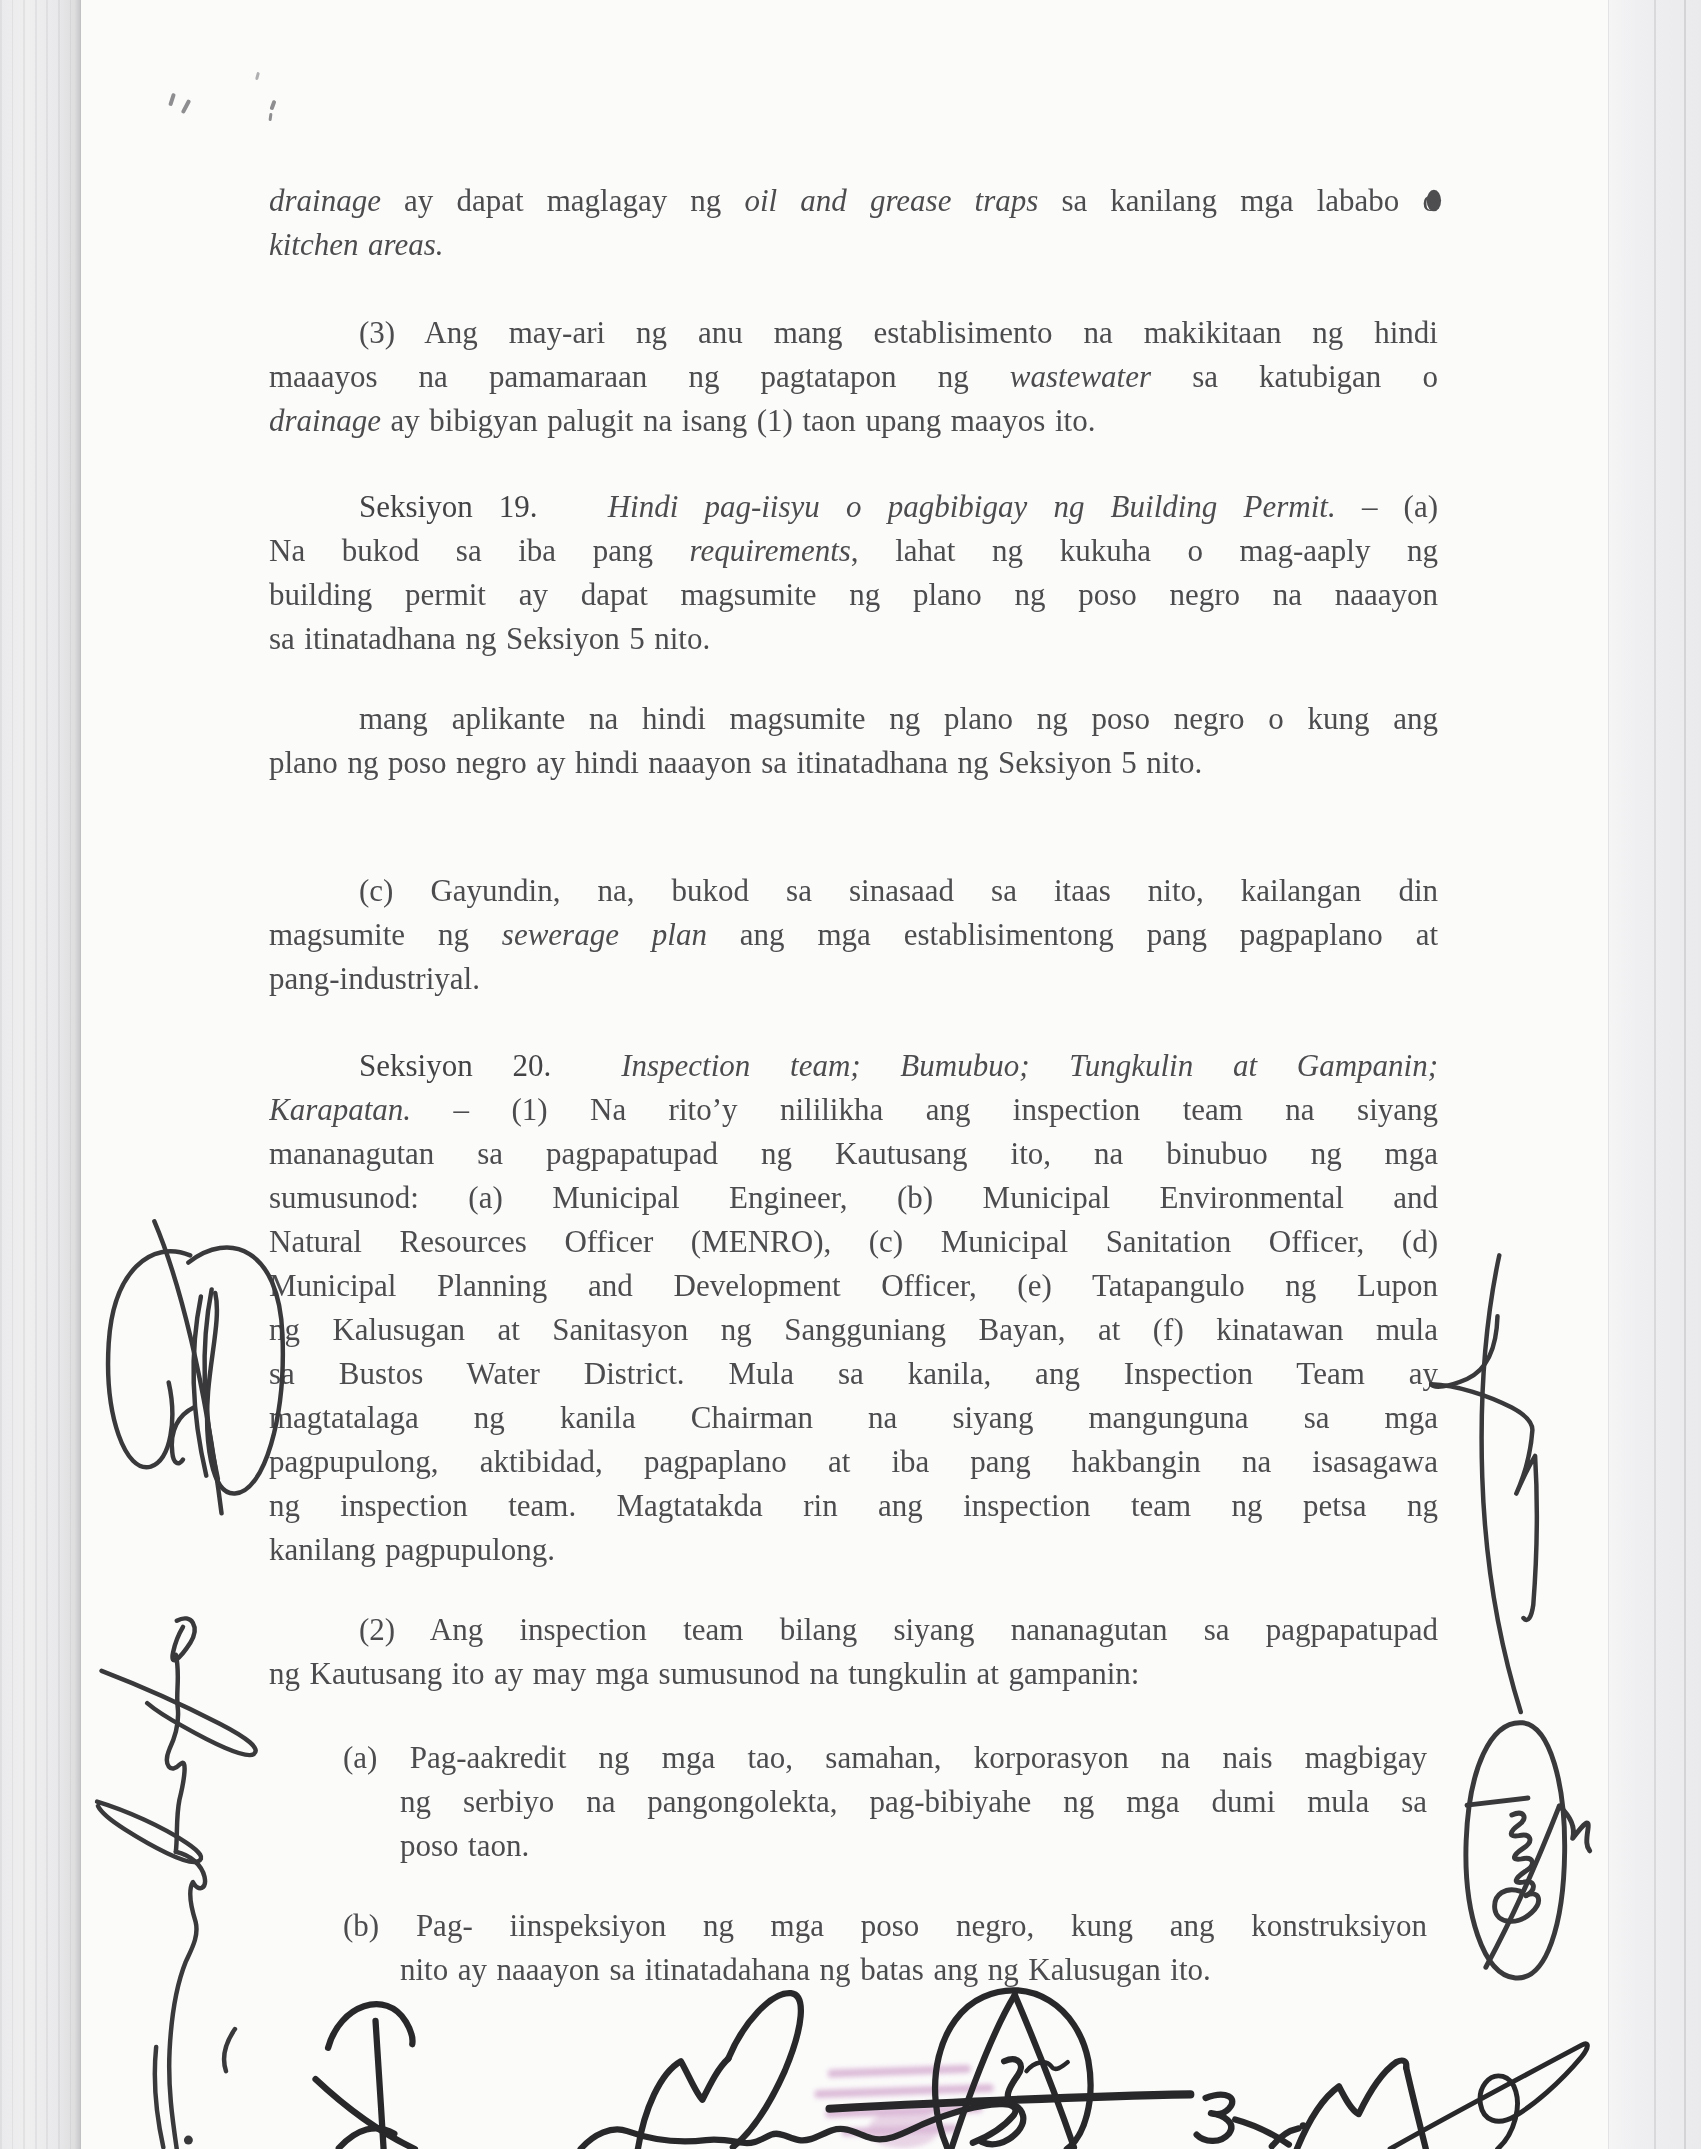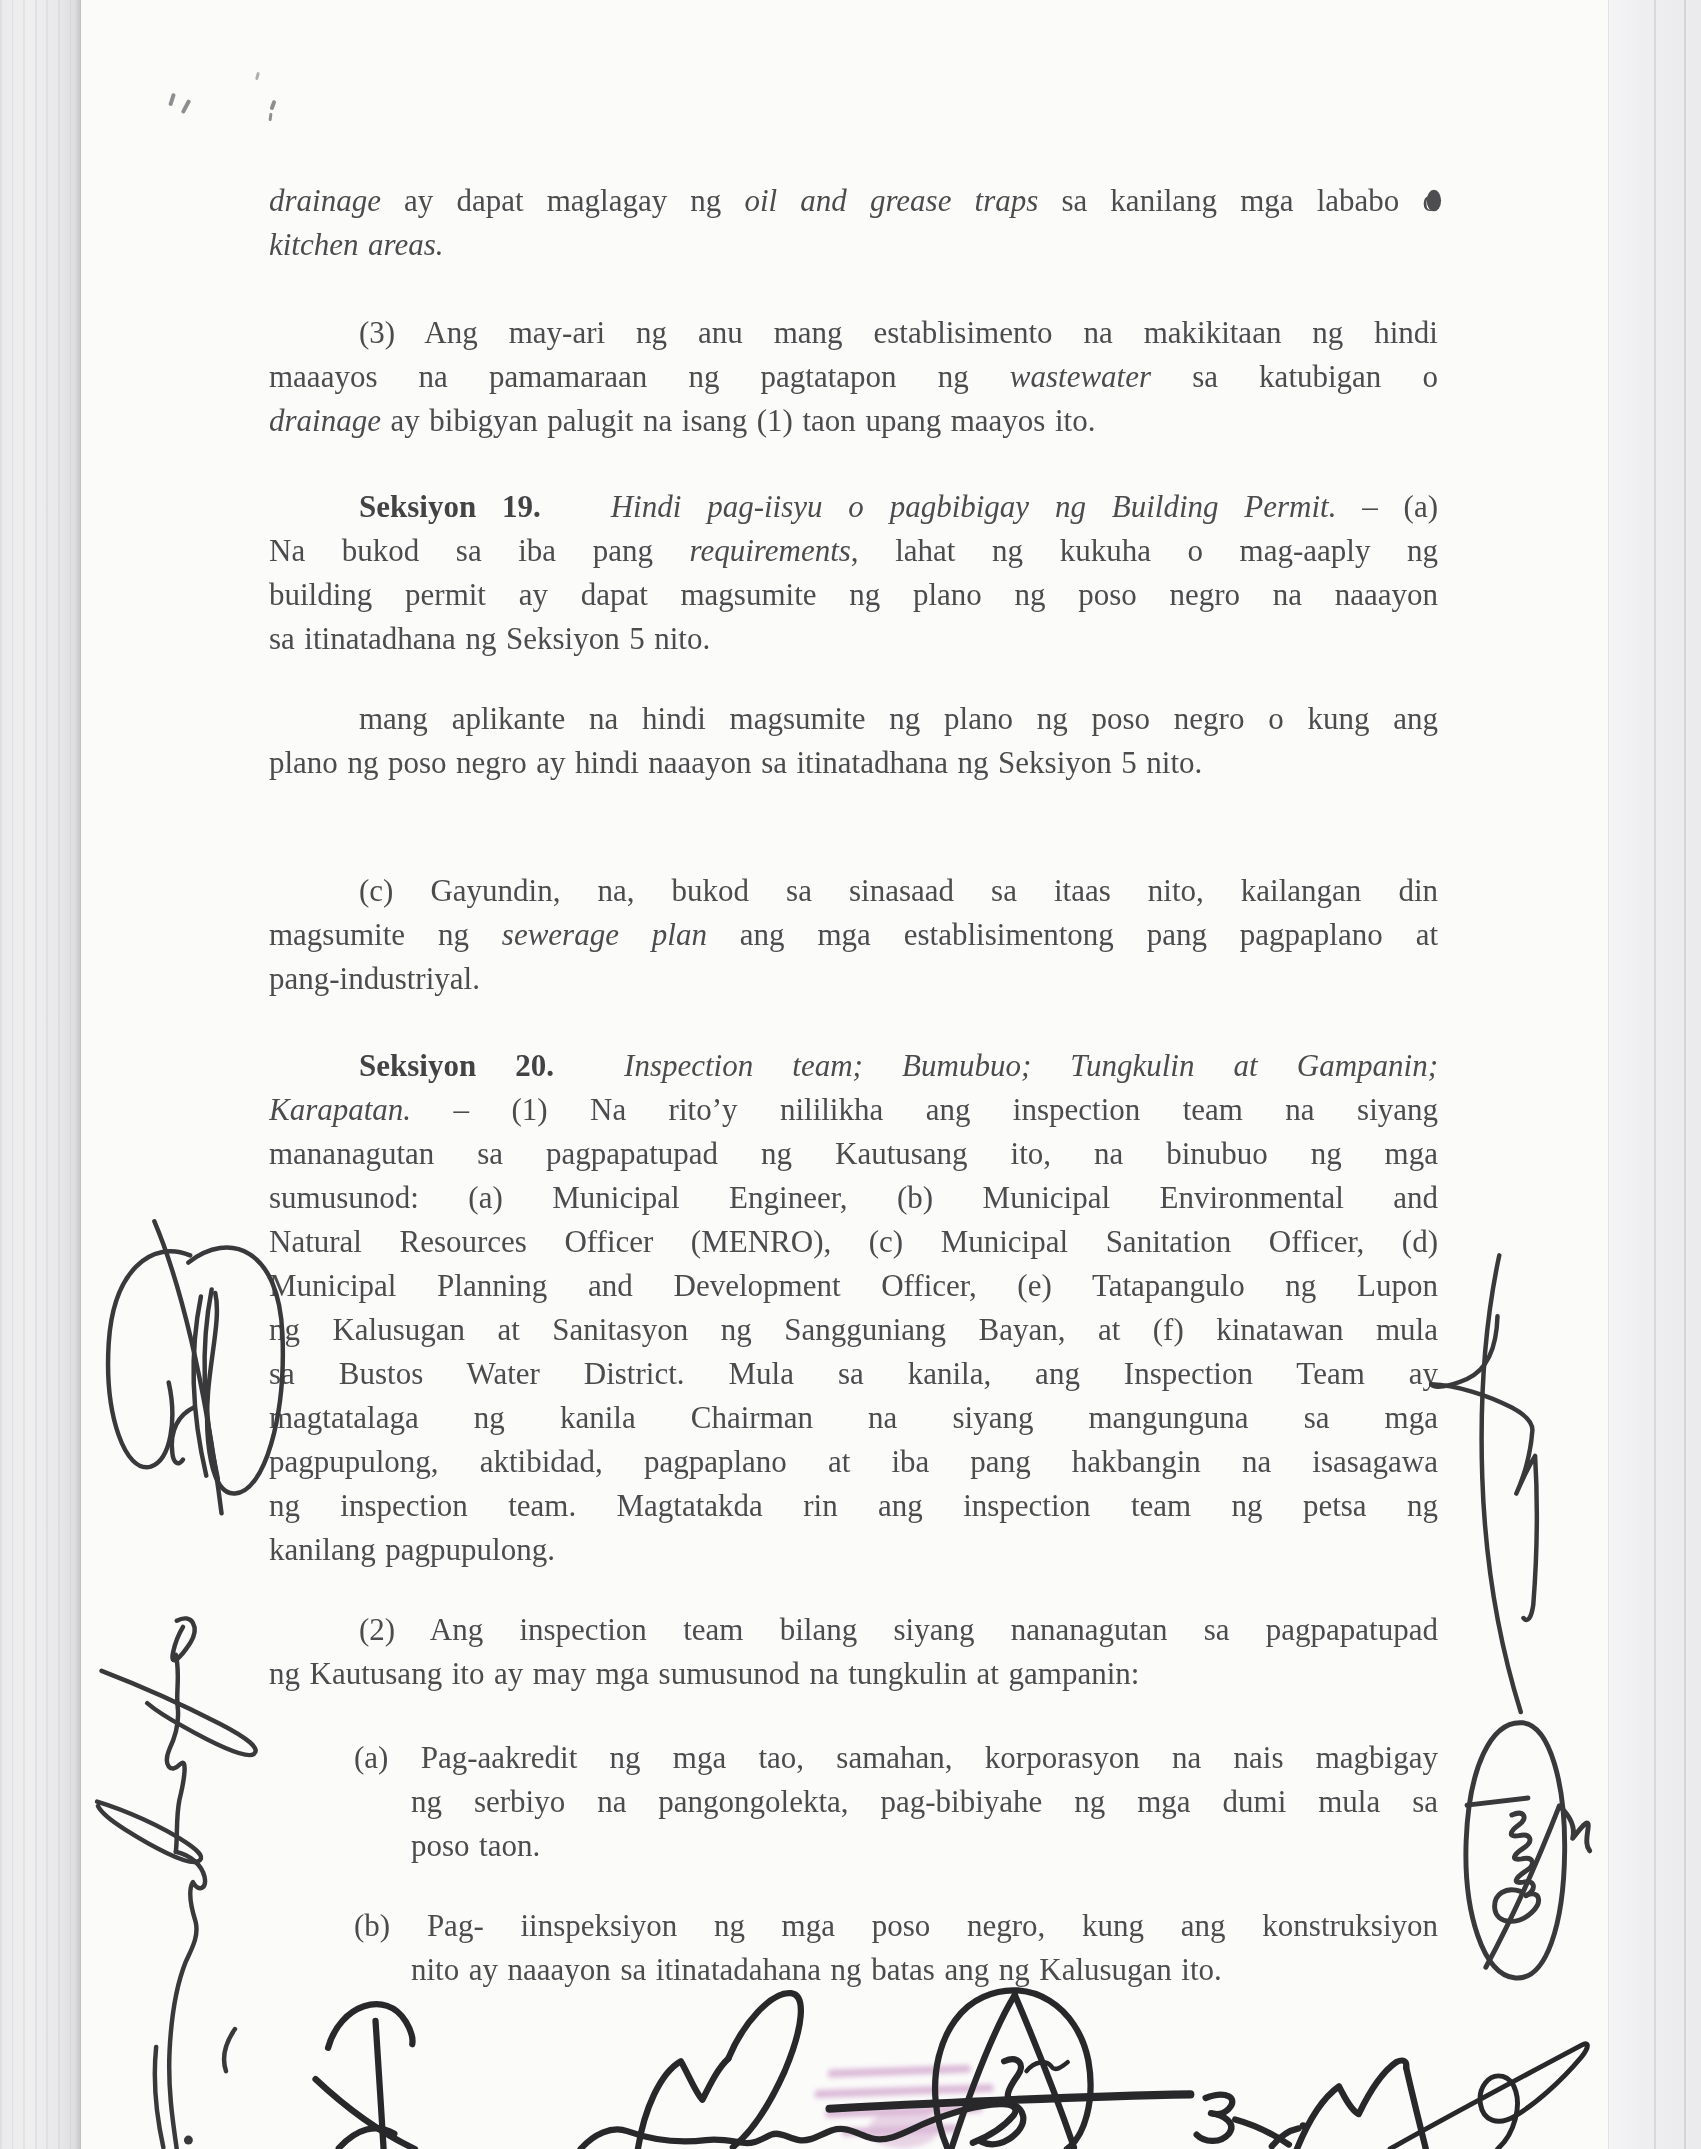--- a/index.html
+++ b/index.html
@@ -23,28 +23,28 @@
     background:linear-gradient(90deg,#f5f5f6 0%,#efeff1 30%,#ededef 60%,#eaeaec 100%);
     border-left:0.9px solid #e3e3e6;
   }
   .vline{position:absolute;top:0;height:2149px;width:1.8px;}
   .vline-a{left:1652px;background:#d9d9dc;}
   .vline-b{left:1683px;background:#d4d4d7;}
 
   
   .doc{position:absolute;left:269px;top:0;width:1169px;height:2149px;color:#4c4b4e;}
   .para{position:absolute;left:0;width:1169px;font-size:31px;word-spacing:1.8px;}
-  .para.item{left:85px;width:1084px;}
+  .para.item{left:74px;width:1084px;}
   .line{height:44px;line-height:44px;overflow:hidden;text-align:left;text-align-last:left;}
   .line.just{text-align:justify;text-align-last:justify;}
   .indent .line:first-child{padding-left:90px;}
   .item .line{padding-left:57px;}
   .item .line:first-child{padding-left:0;}
   .it{font-style:italic;}
-  .bd{font-weight:bold;color:#434245;}
+  .bd{font-weight:normal;color:#434245;}
   .tab{display:inline-block;height:0.9px;}
 
   
   .speck{position:absolute;background:#8e8e91;border-radius:1.8px;}
 
   
   .sigs{position:absolute;left:0;top:0;}
 
   
   .stamp{

